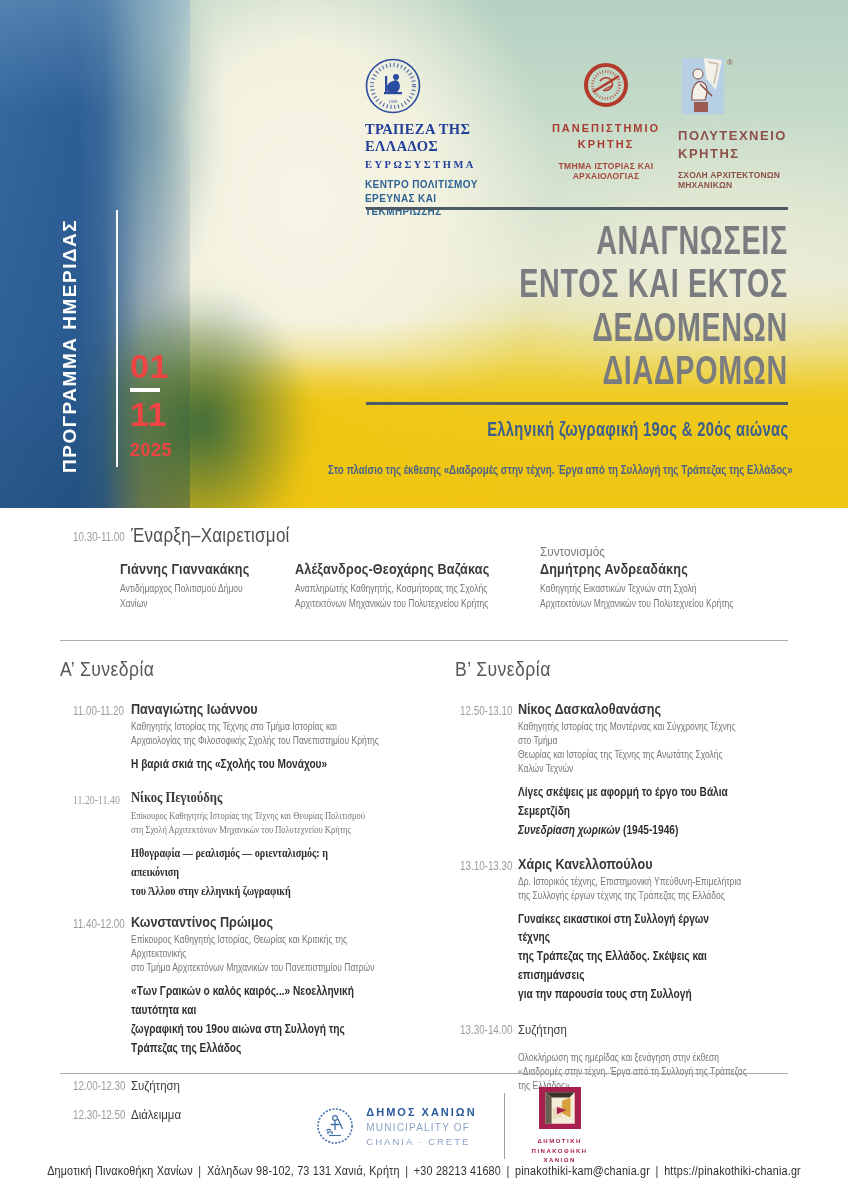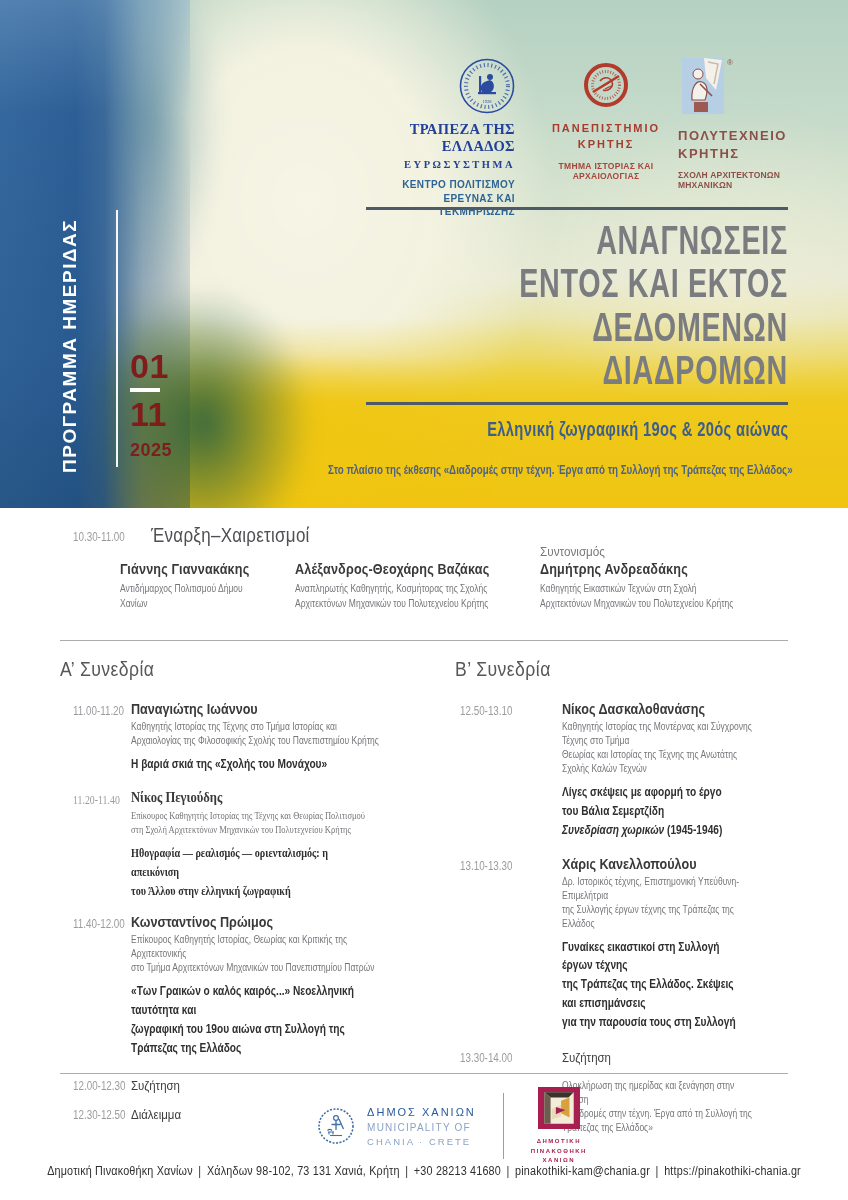--- a/index.html
+++ b/index.html
@@ -31,27 +31,27 @@
   .band-blue::before{content:'';position:absolute;inset:0;
     background:linear-gradient(to bottom,rgba(130,170,205,.4) 0%,rgba(45,95,150,0) 22%,rgba(25,70,120,.22) 70%,rgba(18,58,98,.38) 100%);}
   .blob-teal{position:absolute;left:92px;bottom:-50px;width:220px;height:270px;border-radius:50%;
     background:radial-gradient(closest-side,rgba(40,96,64,.92),rgba(40,96,64,0));filter:blur(10px);}
 
   
   .program-vertical{position:absolute;left:60px;top:205px;height:268px;
     writing-mode:vertical-rl;transform:rotate(180deg);
     font-size:19px;font-weight:700;letter-spacing:1.5px;color:#fdfdfb;line-height:1;white-space:nowrap;}
   .program-divider{position:absolute;left:116px;top:210px;width:2px;height:257px;background:rgba(255,255,255,.95);}
-  .date-block{position:absolute;left:130px;top:349px;color:#7f1d1d;}
+  .date-block{position:absolute;left:130px;top:349px;color:#ef4444;}
   .date-day,.date-month{font-size:34px;font-weight:700;line-height:1;letter-spacing:.5px;}
   .date-divider{width:30px;height:3.5px;background:#ffffff;margin:5px 0;}
   .date-year{font-size:18px;font-weight:700;margin-top:9px;letter-spacing:.5px;}
 
   
-  .logo-bank{position:absolute;left:365px;top:58px;width:150px;text-align:right;color:#223f9a;}
+  .logo-bank{position:absolute;left:365px;top:58px;width:150px;text-align:left;color:#223f9a;}
   .logo-bank .bank-title{font-family:"Liberation Serif",serif;font-weight:700;font-size:14.5px;letter-spacing:.4px;margin-top:3px;}
   .logo-bank .bank-sub{font-family:"Liberation Serif",serif;font-weight:700;font-size:10.5px;letter-spacing:2.5px;margin-top:4px;}
   .logo-bank .bank-dept{font-size:10px;font-weight:700;color:#2d6494;letter-spacing:.4px;line-height:1.35;margin-top:8px;}
   .logo-uoc{position:absolute;left:542px;top:62px;width:128px;text-align:center;}
   .logo-uoc .uoc-title{font-size:11px;font-weight:700;color:#a83b2e;letter-spacing:2px;line-height:1.45;margin-top:9px;}
   .logo-uoc .uoc-dept{font-size:8.5px;font-weight:700;color:#a6473c;letter-spacing:.3px;margin-top:8px;}
   .logo-tuc{position:absolute;left:678px;top:56px;width:135px;text-align:left;}
   .logo-tuc .tuc-title{font-size:13px;font-weight:700;color:#8c5048;letter-spacing:1.5px;line-height:1.4;margin-top:7px;}
   .logo-tuc .tuc-dept{font-size:8.5px;font-weight:700;color:#8c5048;letter-spacing:.2px;margin-top:7px;}
 
@@ -61,53 +61,53 @@
   .poster-title{position:absolute;right:60px;top:219px;margin:0;text-align:right;
     font-size:41px;font-weight:700;line-height:1.06;letter-spacing:1px;color:#7a7c80;white-space:pre-line;}
   .poster-subtitle{position:absolute;right:60px;top:417px;font-size:21px;font-weight:700;
     color:#3c5e8d;letter-spacing:.5px;}
   .poster-context{position:absolute;right:55px;top:463px;font-size:12.5px;font-weight:700;color:#4d6386;}
 
   
   .time{flex:none;width:48px;font-size:12px;color:#9b9c9f;white-space:nowrap;
     transform:scaleX(.82);transform-origin:0 50%;padding-top:3px;}
   .opening{position:absolute;left:60px;top:524px;width:728px;}
-  .opening-head{display:flex;padding-left:13px;gap:20px;}
+  .opening-head{display:flex;padding-left:13px;}
   .opening-head .time{padding-top:6px;}
   .block-title{margin:0;font-size:20px;font-weight:400;color:#4e4f52;letter-spacing:.3px;margin-left:10px;}
   .coord-label{position:absolute;left:480px;top:20px;font-size:13px;color:#77787a;}
   .speakers{display:flex;margin-left:60px;margin-top:14px;}
   .speaker-col.c1{width:175px;} .speaker-col.c2{width:245px;} .speaker-col.c3{flex:1;}
   .name{font-size:14px;font-weight:700;color:#39393b;letter-spacing:.2px;}
   .role{font-size:10px;color:#75767a;line-height:1.45;margin-top:5px;}
 
   .sep{position:absolute;left:60px;width:728px;height:1px;background:#aaacae;}
   .sep-1{top:640px;} .sep-2{top:1073px;}
 
   .session{position:absolute;top:658px;}
   .session-a{left:60px;width:382px;}
   .session-b{left:455px;width:333px;}
   .session-title{margin:0;font-size:20px;font-weight:400;color:#55575a;letter-spacing:.5px;}
   .sched-item{display:flex;}
   .session-a .sched-item{padding-left:13px;}
-  .session-b .sched-item{padding-left:5px;gap:44px;}
+  .session-b .sched-item{padding-left:5px;}
   .item-body{margin-left:10px;min-width:0;}
   .speaker{font-size:14px;font-weight:700;color:#39393b;}
   .affil{font-size:10px;color:#75767a;line-height:1.4;margin-top:3px;}
   .talk{font-size:13px;font-weight:700;color:#2e2f31;line-height:1.45;margin-top:7px;}
   .talk .line2 .italic{font-style:italic;}
   .slot-label{font-size:13.5px;color:#3c3d3f;padding-top:2px;}
   .note{font-size:10px;color:#75767a;line-height:1.4;margin-top:14px;}
 
   
   .footer-logos{position:absolute;left:0;top:1087px;width:848px;display:flex;
     justify-content:center;align-items:center;transform:translateX(28px);}
   .muni{display:flex;align-items:center;}
   .muni-text{margin-left:12px;line-height:1.5;}
-  .muni-line1{font-size:11px;font-weight:400;color:#2a599c;letter-spacing:2px;}
+  .muni-line1{font-size:11px;font-weight:700;color:#2a599c;letter-spacing:2px;}
   .muni-line2{font-size:10px;color:#8aa3c6;letter-spacing:1.2px;}
   .muni-line3{font-size:9.5px;color:#8aa3c6;letter-spacing:2px;}
   .logos-divider{width:1px;height:66px;background:#9b9fa4;margin:0 27px;}
   .gallery{text-align:center;}
   .gallery-caption{font-size:6px;font-weight:700;color:#a81e4f;letter-spacing:1.5px;line-height:1.6;margin-top:4px;}
   .contact{position:absolute;left:0;top:1164px;width:848px;text-align:center;
     font-size:12px;color:#2e2f31;letter-spacing:.2px;transform:scaleX(.9);transform-origin:50% 0;}
 </style>
 </head>
 <body>

